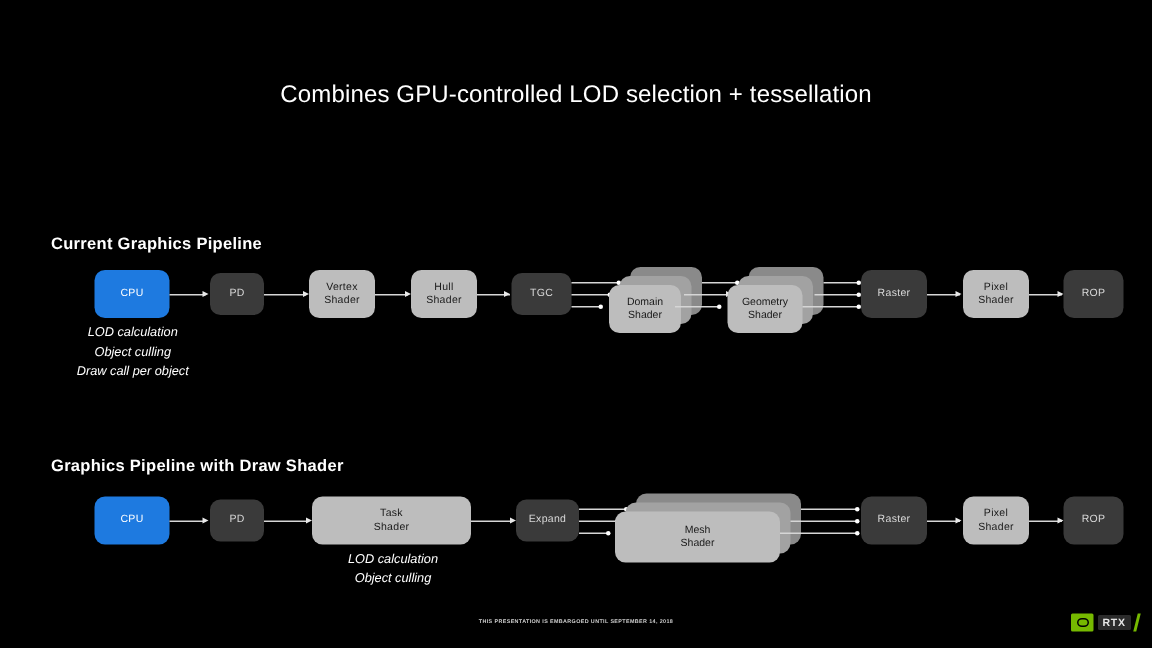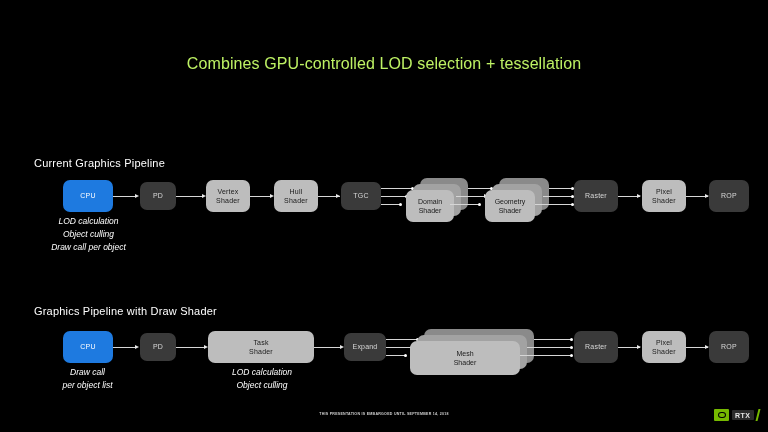--- a/index.html
+++ b/index.html
@@ -34,30 +34,30 @@
     font-weight: bold;
     letter-spacing: 0.6px;
     color: #ffffff;
     line-height: 1.05;
     white-space: nowrap;
   }
   #slide-subtitle {
     margin-top: 7px;
     font-size: 16px;
     font-weight: normal;
-    color: #bef264;
+    color: #ffffff;
     letter-spacing: 0.1px;
     white-space: nowrap;
   }
 
   
   .section-heading {
     position: absolute;
     font-size: 11px;
-    font-weight: normal;
+    font-weight: bold;
     color: #ffffff;
     letter-spacing: 0.2px;
     white-space: nowrap;
   }
   #heading-current   { left: 34px; top: 157px; }
   #heading-mesh      { left: 34px; top: 305px; }
 
   
   .pipeline {
     position: absolute;
@@ -330,22 +330,20 @@
 
     <div class="node light" style="left:642px; top:13px; width:44px; height:32px;">Pixel
 Shader</div>
     <div class="conn" style="left:686px; top:29px; width:22px;"></div>
     <div class="arrowhead" style="left:705px; top:26.5px;"></div>
 
     <div class="node dark" style="left:709px; top:13px; width:40px; height:32px;">ROP</div>
 
   </div>
 
-  <div class="caption" style="left:35px; top:366px; width:105px;">Draw call
-per object list</div>
   <div class="caption" style="left:206px; top:366px; width:112px;">LOD calculation
 Object culling</div>
 
   <div id="footer-note">THIS PRESENTATION IS EMBARGOED UNTIL SEPTEMBER 14, 2018</div>
 
   <div id="brand-logo">
     <div id="nvidia-eye"></div>
     <div id="rtx-mark">RTX</div>
     <div id="rtx-slash"></div>
   </div>

